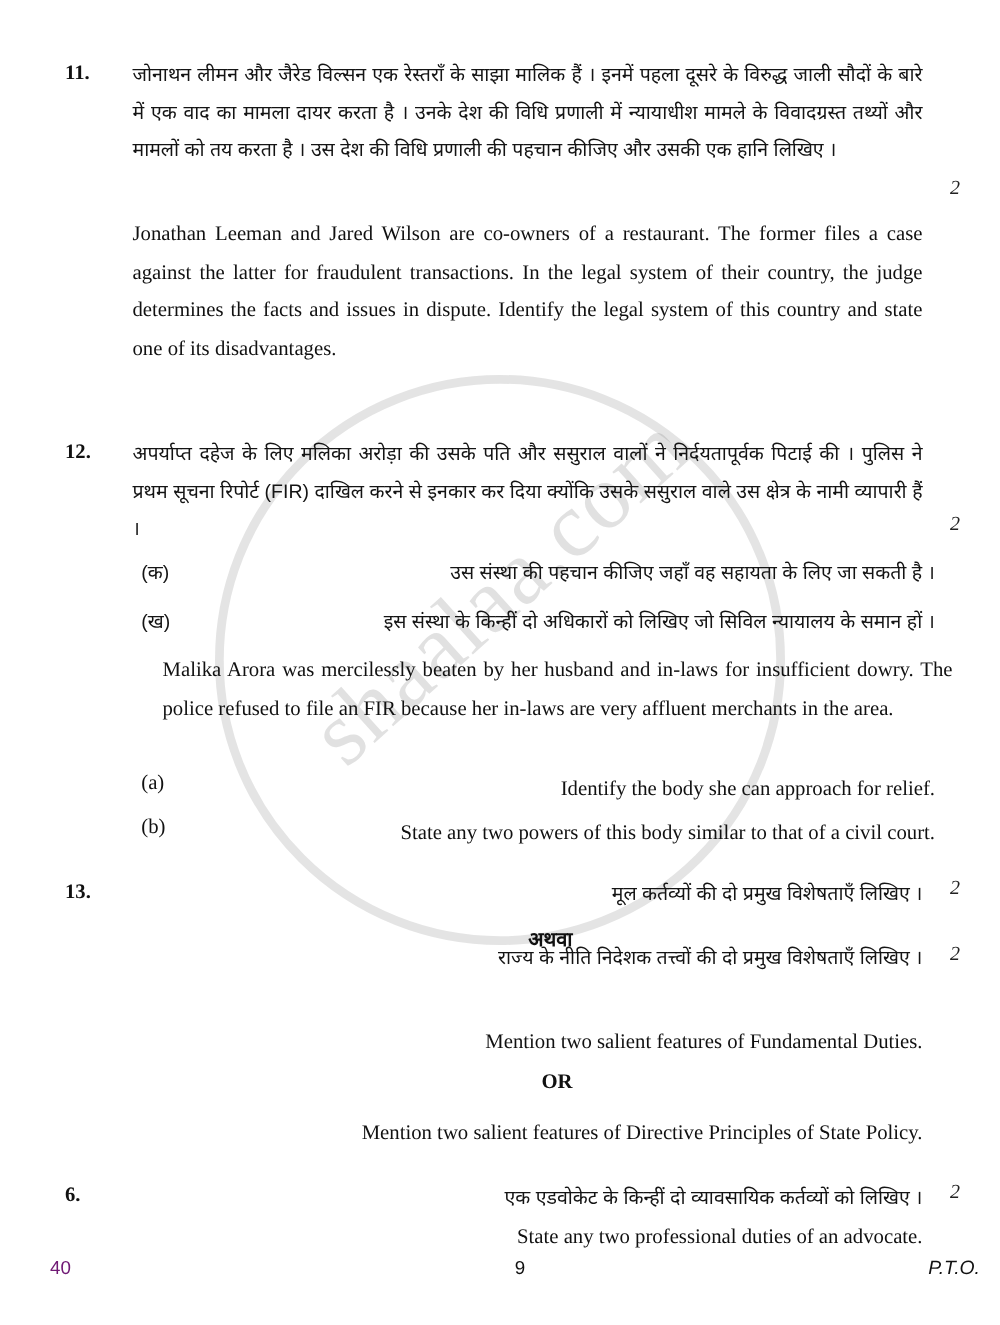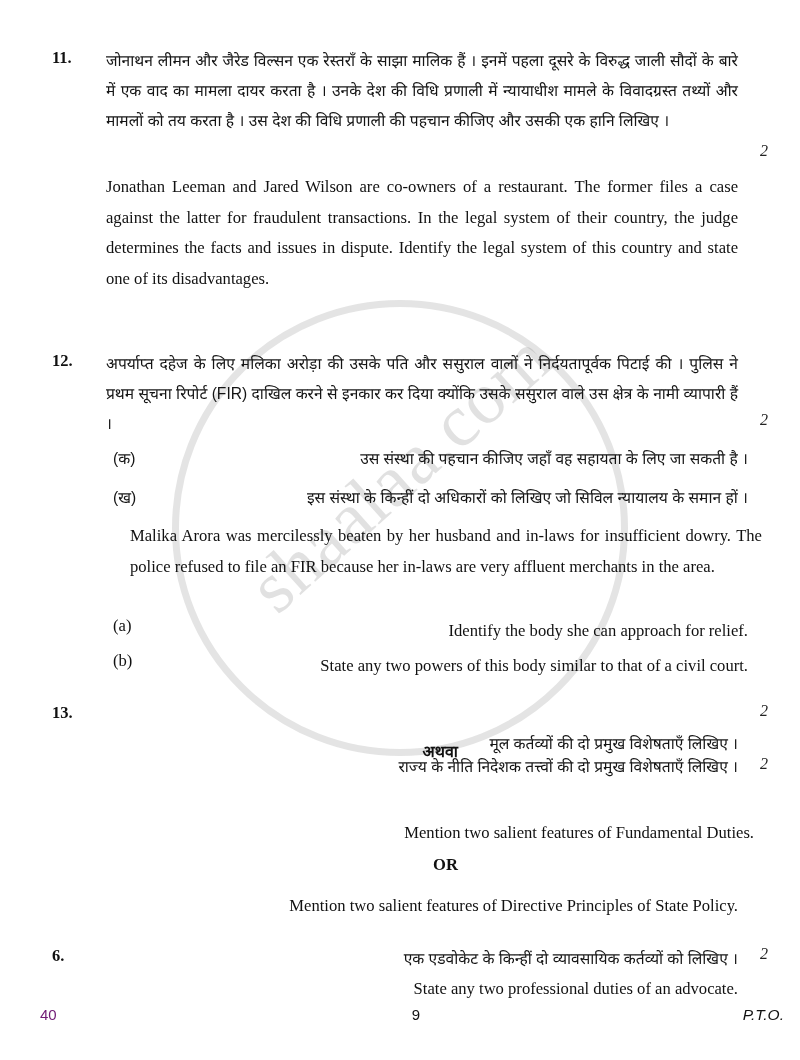--- a/index.html
+++ b/index.html
@@ -214,28 +214,28 @@
       <div class="sub-label-en" style="top:616px;">(a)</div>
       <div class="sub-text en nojustify" style="top:616px;">Identify the body she can approach for relief.</div>
 
       <div class="sub-label-en" style="top:651px;">(b)</div>
       <div class="sub-text en nojustify" style="top:651px;">State any two powers of this body similar to that of a civil court.</div>
     </div>
 
     <div class="qblock">
       <div class="qnum" style="top:703px;">13.</div>
       <div class="marks" style="top:702px;">2</div>
-      <div class="body-col hi nojustify" style="top:701px;margin-top:28px;">मूल कर्तव्यों की दो प्रमुख विशेषताएँ लिखिए ।</div>
+      <div class="body-col hi nojustify" style="top:701px;">मूल कर्तव्यों की दो प्रमुख विशेषताएँ लिखिए ।</div>
 
       <div class="centered-alt alt-hi" style="top:740px;">अथवा</div>
 
       <div class="marks" style="top:755px;">2</div>
       <div class="body-col hi nojustify" style="top:752px;">राज्य के नीति निदेशक तत्त्वों की दो प्रमुख विशेषताएँ लिखिए ।</div>
 
-      <div class="body-col en nojustify" style="top:818px;margin-left:16px;">Mention two salient features of Fundamental Duties.</div>
+      <div class="body-col en nojustify" style="top:818px;">Mention two salient features of Fundamental Duties.</div>
 
       <div class="centered-alt alt-en" style="top:855px;">OR</div>
 
       <div class="body-col en nojustify" style="top:891px;">Mention two salient features of Directive Principles of State Policy.</div>
     </div>
 
     <div class="qblock">
       <div class="qnum" style="top:946px;">6.</div>
       <div class="marks" style="top:945px;">2</div>
       <div class="body-col hi nojustify" style="top:944px;">एक एडवोकेट के किन्हीं दो व्यावसायिक कर्तव्यों को लिखिए ।</div>

